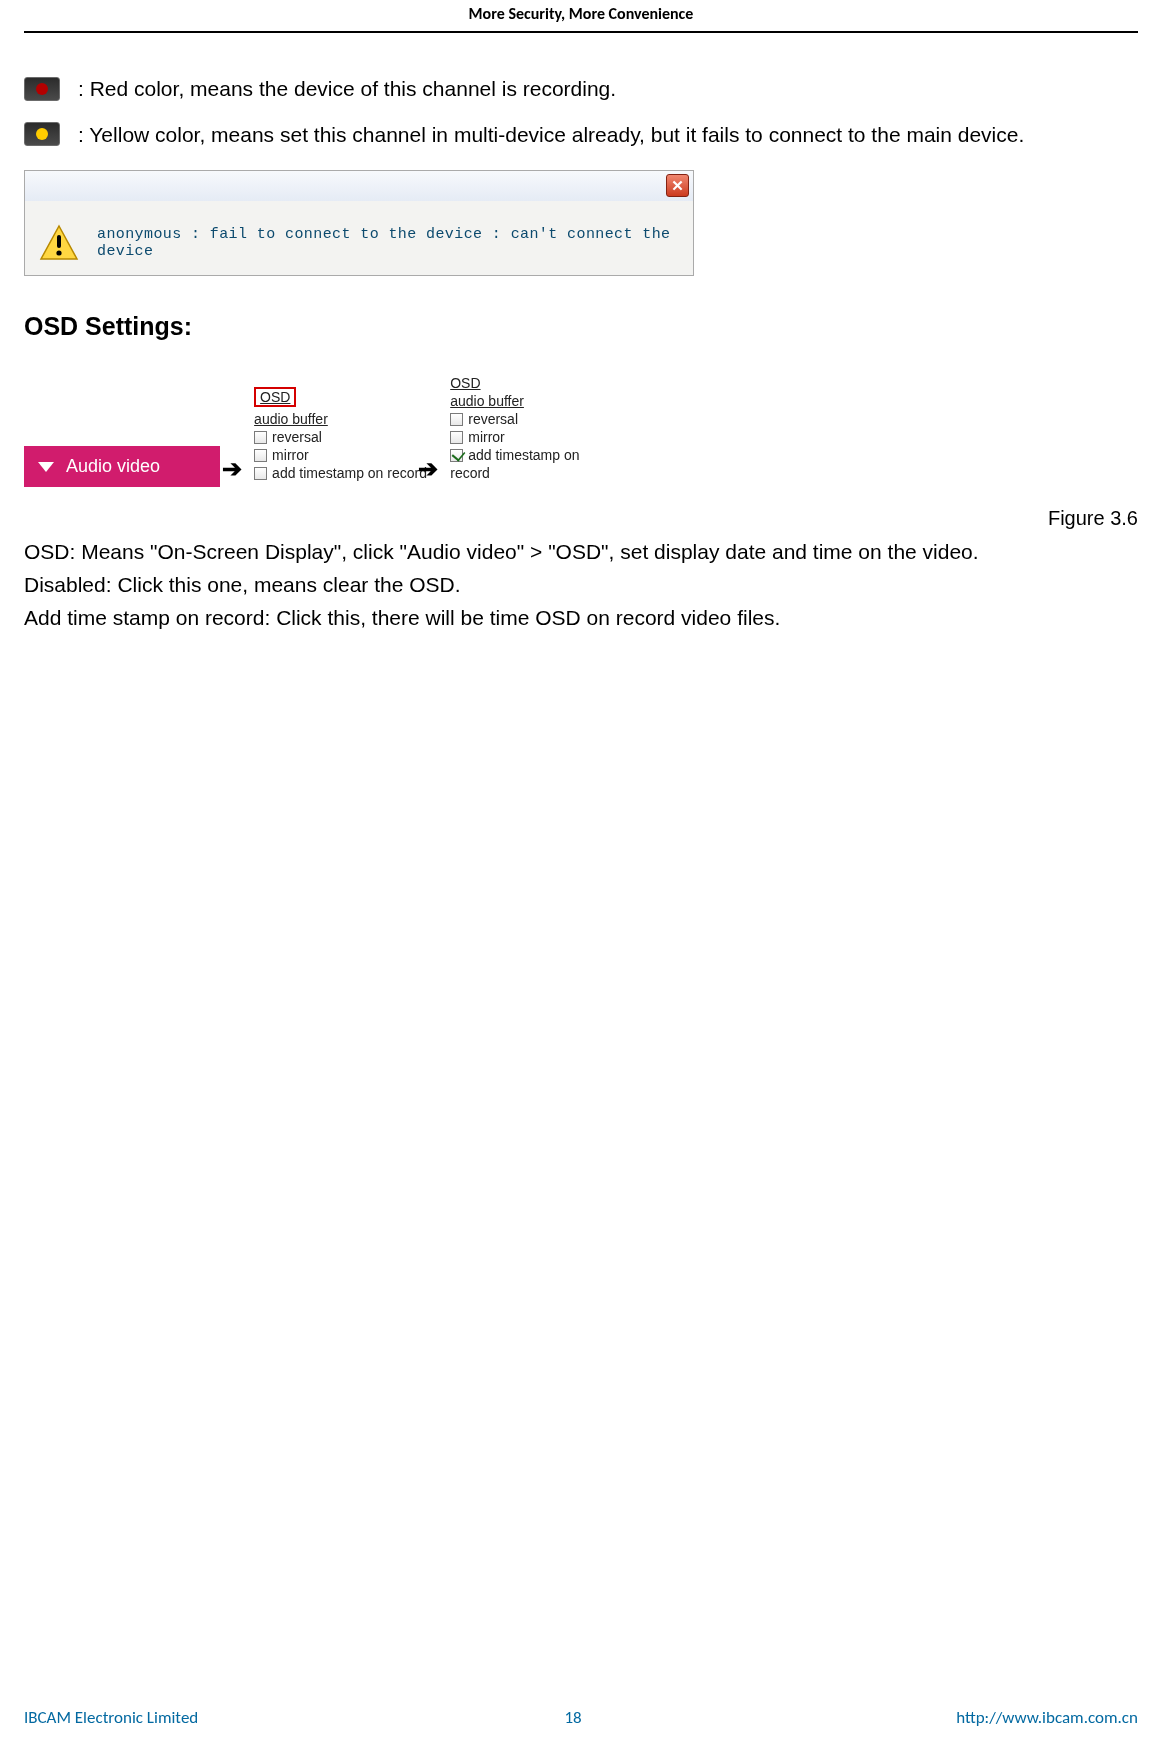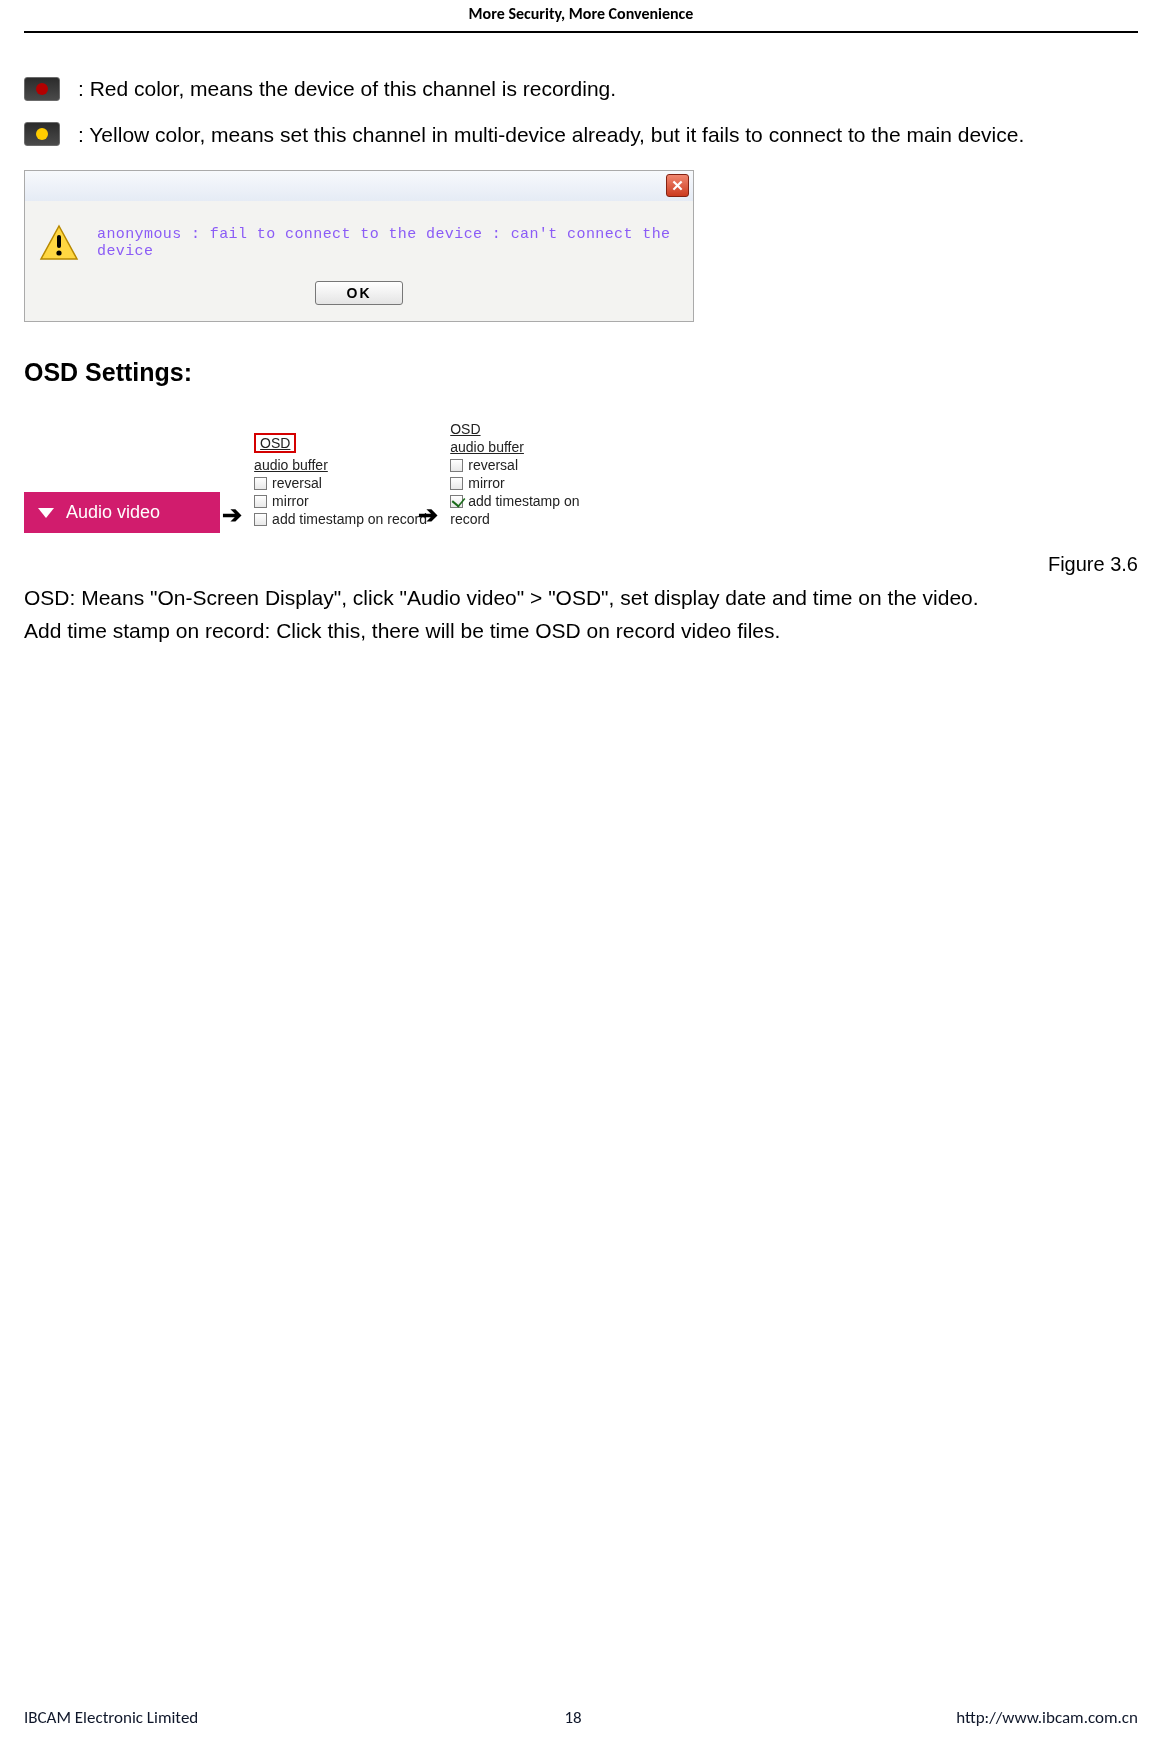--- a/index.html
+++ b/index.html
@@ -88,21 +88,21 @@
     gap: 18px;
   }
   .warn-icon {
     width: 40px; height: 40px;
     position: relative;
   }
   .warn-icon svg { width: 40px; height: 40px; }
   .dialog-msg {
     font-family: "Courier New", monospace;
     font-size: 15px;
-    color: #8b5cf6;
+    color: #0c4a6e;
     letter-spacing: 0.4px;
   }
   .dialog-btnrow {
     background: #f3f3f1;
     padding: 6px 0 16px 0;
     text-align: center;
   }
   .ok-btn {
     display: inline-block;
     min-width: 88px;
@@ -203,21 +203,21 @@
   .body-para .b { font-weight: normal; }
 
   .footer {
     position: absolute;
     bottom: 20px;
     left: 24px; right: 24px;
     display: flex;
     justify-content: center;
     font-size: 17px;
     font-family: "Calibri", Arial, sans-serif;
-    color: #0f172a;
+    color: #0369a1;
   }
   .footer .center {
     position: absolute;
     left: 0; right: 16px;
     text-align: center;
   }
   .footer .right { margin-left: auto; }
 </style>
 </head>
 <body>
@@ -243,23 +243,20 @@
     <div class="dialog-body">
       <div class="warn-icon">
         <svg viewBox="0 0 40 40">
           <polygon points="20,3 38,36 2,36" fill="#ffd742" stroke="#b88900" stroke-width="1.5"></polygon>
           <rect x="18" y="12" width="4" height="13" rx="2" fill="#000"></rect>
           <circle cx="20" cy="30" r="2.6" fill="#000"></circle>
         </svg>
       </div>
       <div class="dialog-msg">anonymous : fail to connect to the device : can't connect the device</div>
     </div>
-    <div class="dialog-btnrow">
-      <span class="ok-btn">OK</span>
-    </div>
   </div>
 
   <div class="h2">OSD Settings:</div>
 
   <div class="osd-row">
     <div class="audio-tab">
       <span class="chevron-down"></span>
       <span>Audio video</span>
     </div>
     <span class="arrow">➔</span>
@@ -282,20 +279,23 @@
       <div class="pt"><span>record</span></div>
     </div>
   </div>
 
   <div class="fig-caption">Figure 3.6</div>
 
   <p class="body-para">
     <span class="b">OSD: </span><span>Means "On-Screen Display", click "</span><span class="b">Audio video</span><span>" &gt; "</span><span class="b">OSD</span><span>", set display date and time on the video.</span>
   </p>
   <p class="body-para">
+    <span class="b">Disabled</span><span>: Click this one, means clear the OSD.</span>
+  </p>
+  <p class="body-para">
     <span class="b">Add time stamp on record: </span><span>Click this, there will be time OSD on record video files.</span>
   </p>
 
   <div class="footer">
     <span>IBCAM Electronic Limited</span>
     <span class="center">18</span>
     <span class="right">http://www.ibcam.com.cn</span>
   </div>
 
 </div>

